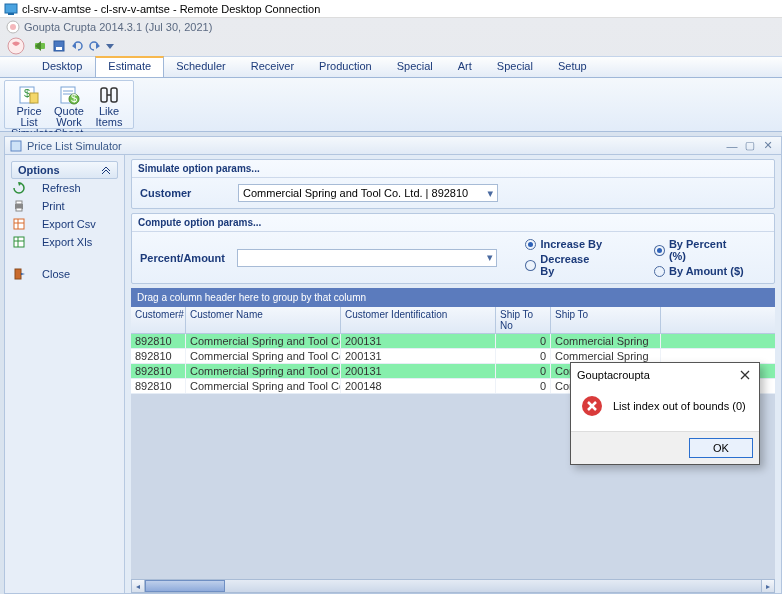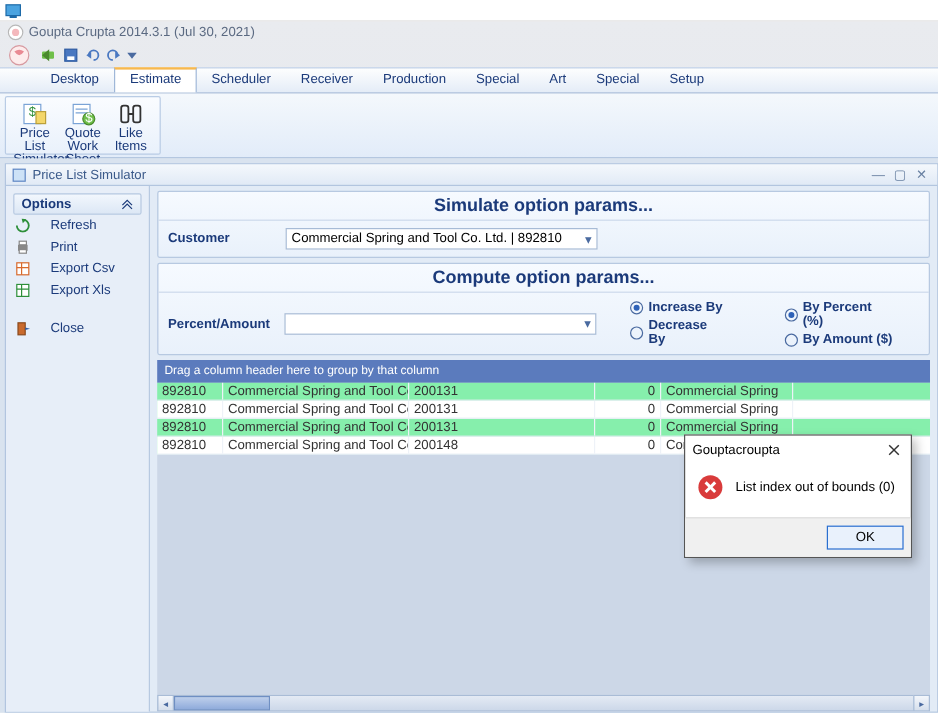--- a/index.html
+++ b/index.html
@@ -39,21 +39,21 @@
   .mdi-body { display:flex; height:calc(100% - 18px); }
 
   
   .options { width:120px; padding:6px; border-right:1px solid #b7c9e1; background:#e7eef8; }
   .options-head { background:linear-gradient(to bottom,#f2f7fd,#dce7f5); border:1px solid #b7c9e1; border-radius:2px; padding:2px 6px; color:#1b3a7a; font-weight:bold; font-size:11px; display:flex; justify-content:space-between; align-items:center; }
   .opt-link { display:flex; align-items:center; gap:17px; color:#1b3a7a; padding:3px 2px; cursor:pointer; font-size:11px; }
 
   
   .content { flex:1; padding:4px 6px 0 6px; display:flex; flex-direction:column; overflow:hidden; }
   .panel { border:1px solid #b7c9e1; border-radius:2px; background:linear-gradient(to bottom,#f6faff,#e9f1fb); margin-bottom:4px; }
-  .panel-head { color:#1b3a7a; font-weight:bold; padding:3px 6px; border-bottom:1px solid #cdd9eb; font-size:15px;text-align:center; }
+  .panel-head { color:#1b3a7a; font-weight:bold; padding:3px 6px; border-bottom:1px solid #cdd9eb; font-size:10px; }
   .panel-body { padding:6px 8px; display:flex; align-items:center; gap:8px; }
   .field-label { color:#1b3a7a; font-weight:bold; width:90px; }
   .combo { flex: 0 0 260px; height:18px; border:1px solid #a7bbd6; background:#fff; display:flex; align-items:center; padding:0 4px; justify-content:space-between; font-size:11px; }
   .combo .arrow { color:#4a6aa0; }
   .small-combo { width:48px; }
 
   .radio-col { display:flex; flex-direction:column; gap:3px; padding:0 20px; }
   .radio-row { display:flex; align-items:center; gap:4px; color:#1b3a7a; font-weight:bold; font-size:11px; }
   .radio { width:11px; height:11px; border:1px solid #4a6aa0; border-radius:50%; display:inline-block; position:relative; }
   .radio.sel::after { content:""; position:absolute; left:2px; top:2px; width:5px; height:5px; background:#2e62b8; border-radius:50%; }
@@ -93,20 +93,21 @@
 </head>
 <body>
 
 <div class="rdp-bar">
   <span class="rdp-icon">
     <svg width="14" height="14">
         <rect x="1" y="2" width="12" height="9" fill="#4aa3e0" stroke="#1d6aa8"></rect>
         <rect x="4" y="11" width="6" height="2" fill="#1d6aa8"></rect>
       </svg>
   </span>
+  <span>cl-srv-v-amtse - cl-srv-v-amtse - Remote Desktop Connection</span>
 </div>
 
 <div class="app">
 
   <div class="app-title">
     <span class="rdp-icon">
       <svg width="14" height="14">
           <circle cx="7" cy="7" r="6" fill="#fff" stroke="#b8b8b8"></circle>
           <circle cx="7" cy="7" r="3" fill="#f4b8bc"></circle>
         </svg>
@@ -313,20 +314,27 @@
                 <label class="radio-row">
                     <span class="radio"></span>
                     <span>By Amount ($)</span>
                   </label>
               </div>
             </div>
           </div>
 
           <div class="grid-wrap">
             <div class="group-bar">Drag a column header here to group by that column</div>
+            <div class="grid-head">
+              <div class="gh col-custno">Customer#</div>
+              <div class="gh col-custname">Customer Name</div>
+              <div class="gh col-custid">Customer Identification</div>
+              <div class="gh col-shipno" style="text-align:left;">Ship To No</div>
+              <div class="gh col-shipto">Ship To</div>
+            </div>
             <div class="grid-rows">
               <div class="gr">
                   <div class="gc col-custno">892810</div>
                   <div class="gc col-custname">Commercial Spring and Tool Co. Ltd.</div>
                   <div class="gc col-custid">200131</div>
                   <div class="gc col-shipno">0</div>
                   <div class="gc col-shipto">Commercial Spring</div>
                 </div>
               <div class="gr">
                   <div class="gc col-custno">892810</div>

